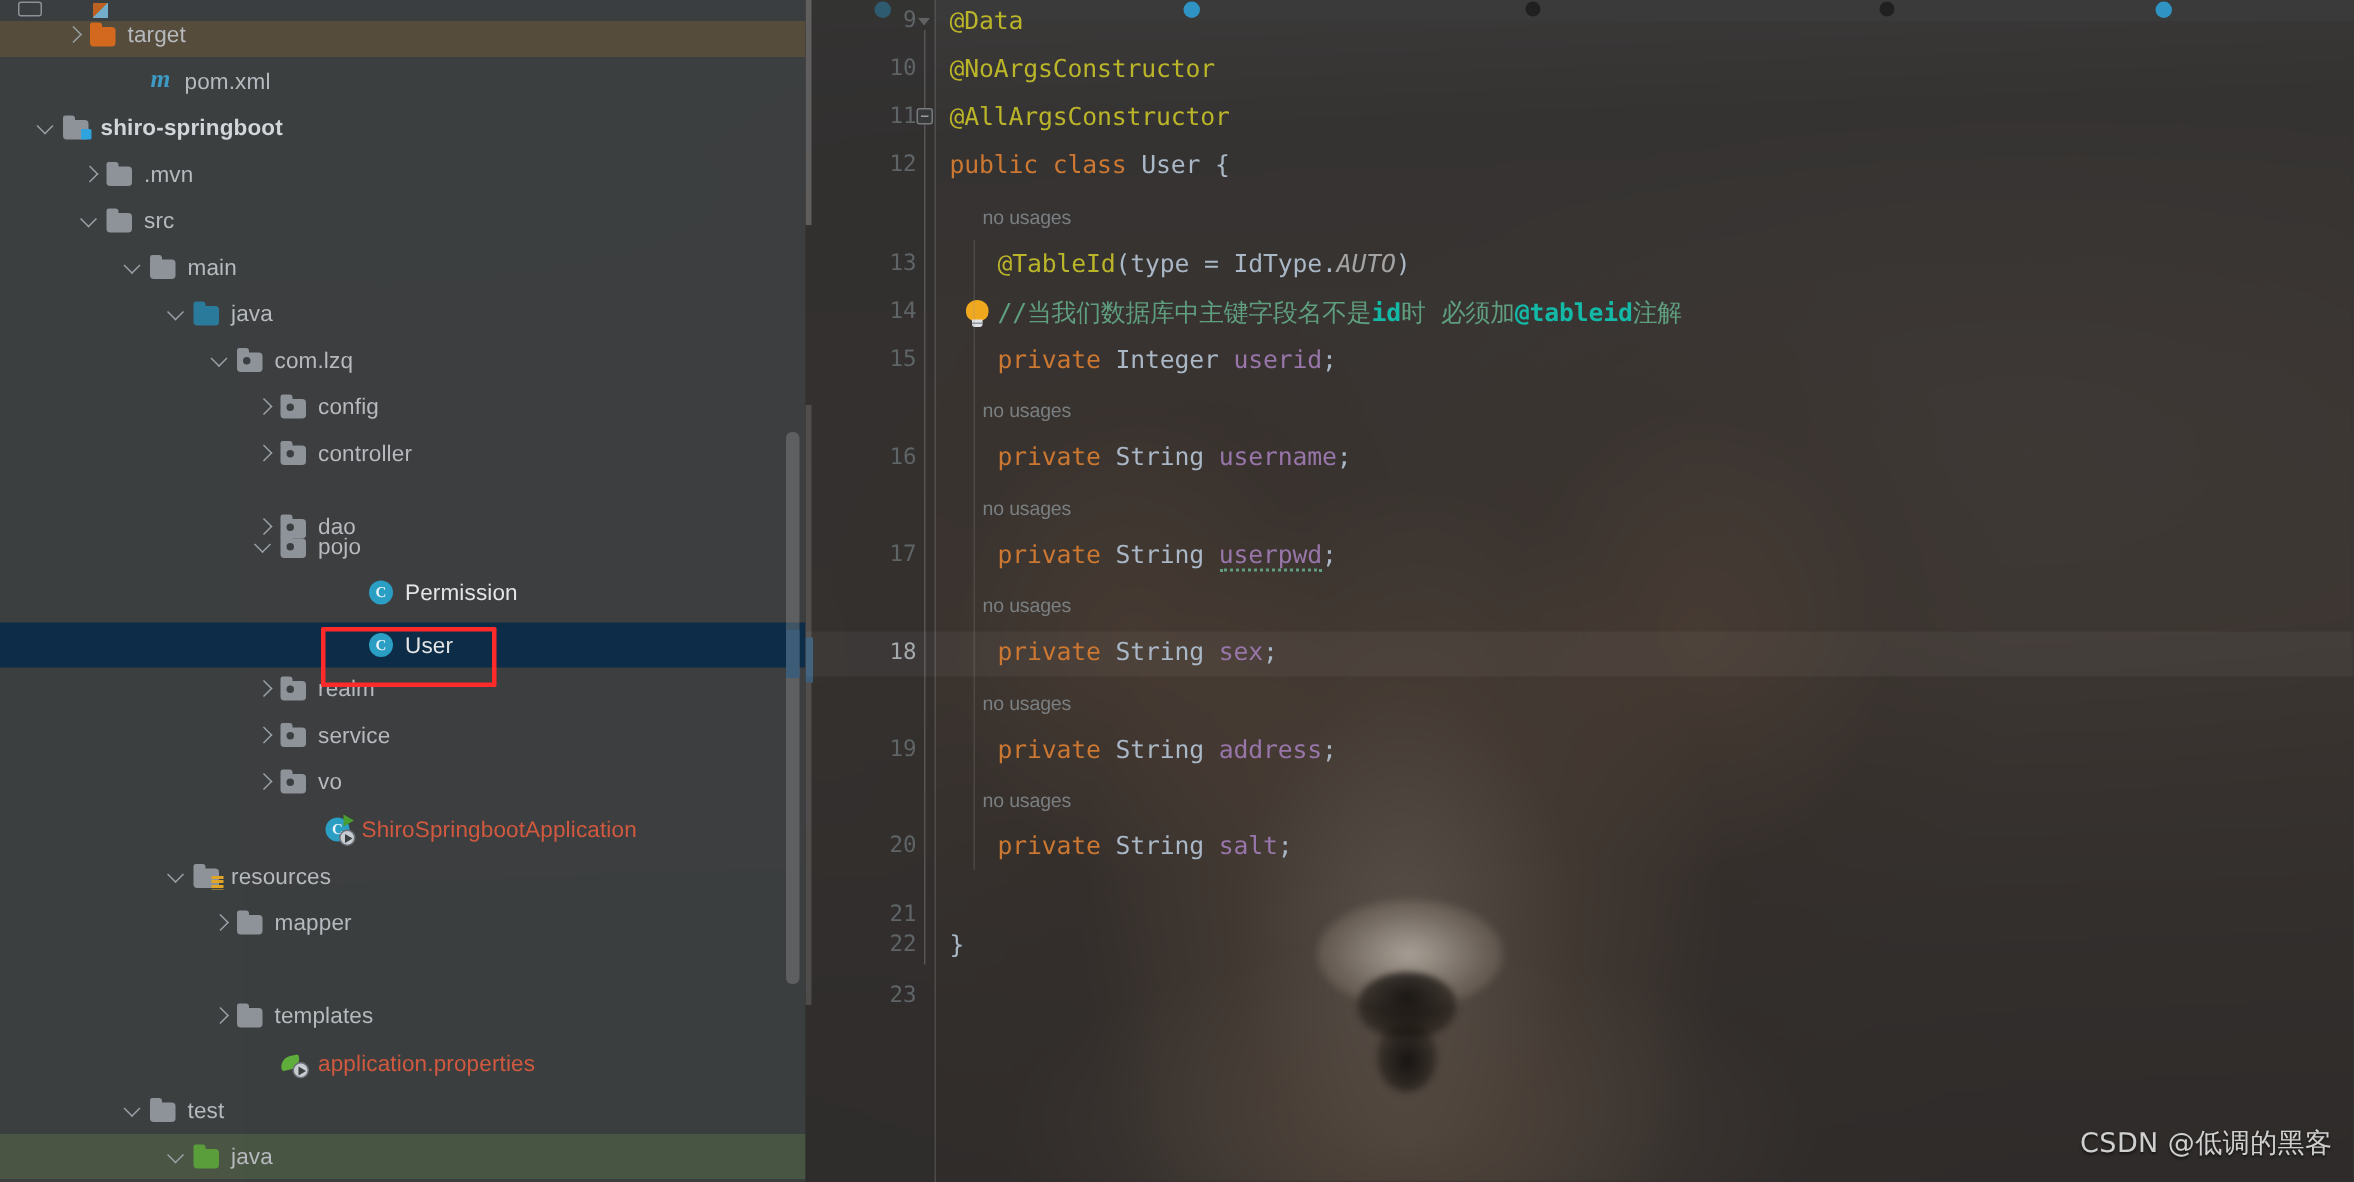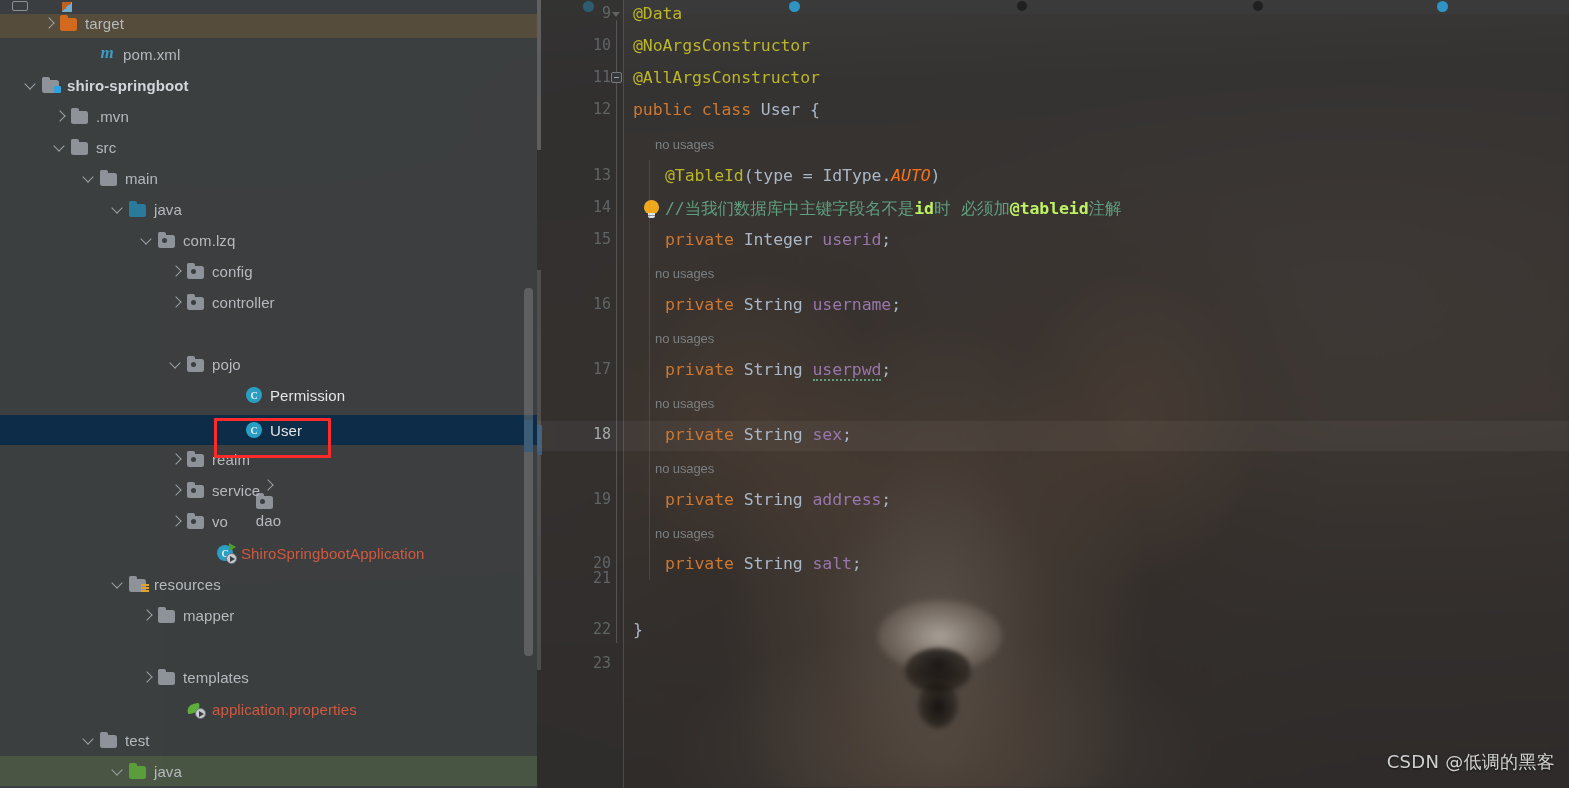--- a/index.html
+++ b/index.html
@@ -307,24 +307,24 @@
   .line-hl.cur {
     background: rgba(255,255,255,0.045);
   }
 
   
   .k-ann   { color: #bbb529; }
   .k-kw    { color: #cc7832; }
   .k-type  { color: #a9b7c6; }
   .k-field { color: #9876aa; }
   .k-plain { color: #a9b7c6; }
-  .k-static{ color: #f97316; font-style: italic; }
+  .k-static{ color: #a3a3a3; font-style: italic; }
   .k-comment { color: #5f9e7e; }
   .k-comment-cn { color: #5f9e7e; font-family: "DejaVu Sans", sans-serif; }
-  .k-comment-b  { color: #bef264; font-weight: bold; margin-top: 46px; }
+  .k-comment-b  { color: #14b8a6; font-weight: bold; margin-top: 46px; }
   .squiggle {
     border-bottom: 2px dotted #5f9e7e;
     padding-bottom: 0px;
   }
 
   
   .fold-mark {
     position: absolute;
     left: 74px;
     width: 11px; height: 11px;
@@ -492,21 +492,21 @@
       </div>
       <div class="tree-row " style="top: 273px;">
         <span style="display:inline-block;width:167px;flex:0 0 167px;"></span>
         <span class="arrow"></span>
         <span class="ficon">
           <span class="fold"></span>
           <span class="dot"></span>
         </span>
         <span class="tname ">controller</span>
       </div>
-      <div class="tree-row " style="top: 296px; flex-direction: column;">
+      <div class="tree-row " style="top: 322px;">
         <span style="display:inline-block;width:167px;flex:0 0 167px;"></span>
         <span class="arrow"></span>
         <span class="ficon">
           <span class="fold"></span>
           <span class="dot"></span>
         </span>
         <span class="tname ">dao</span>
       </div>
       <div class="tree-row " style="top: 335px;">
         <span style="display:inline-block;width:167px;flex:0 0 167px;"></span>
@@ -671,21 +671,21 @@
         <div class="cl usage" style="top: 396px;">no usages</div>
         <div class="line-hl cur" style="top: 421px;"></div>
         <div class="ln cur" style="top: 425px;">18</div>
         <div class="cl" style="top: 425px; left: 128px;"><span class="k-kw">private </span><span class="k-type">String </span><span class="k-field">sex</span><span class="k-plain">;</span></div>
         <div class="cl usage" style="top: 461px;">no usages</div>
         <div class="ln" style="top: 490px;">19</div>
         <div class="cl" style="top: 490px; left: 128px;"><span class="k-kw">private </span><span class="k-type">String </span><span class="k-field">address</span><span class="k-plain">;</span></div>
         <div class="cl usage" style="top: 526px;">no usages</div>
         <div class="ln" style="top: 554px;">20</div>
         <div class="cl" style="top: 554px; left: 128px;"><span class="k-kw">private </span><span class="k-type">String </span><span class="k-field">salt</span><span class="k-plain">;</span></div>
-        <div class="ln" style="top: 569px; padding-left: 43px;">21</div>
+        <div class="ln" style="top: 600px; padding-left: 43px;">21</div>
         <div class="ln" style="top: 620px;">22</div>
         <div class="cl" style="top: 620px; left: 96px;"><span class="k-plain">}</span></div>
         <div class="ln" style="top: 654px;">23</div>
       </div>
   </div>
 
   <div class="watermark">CSDN @低调的黑客</div>
 
 </div>
 

